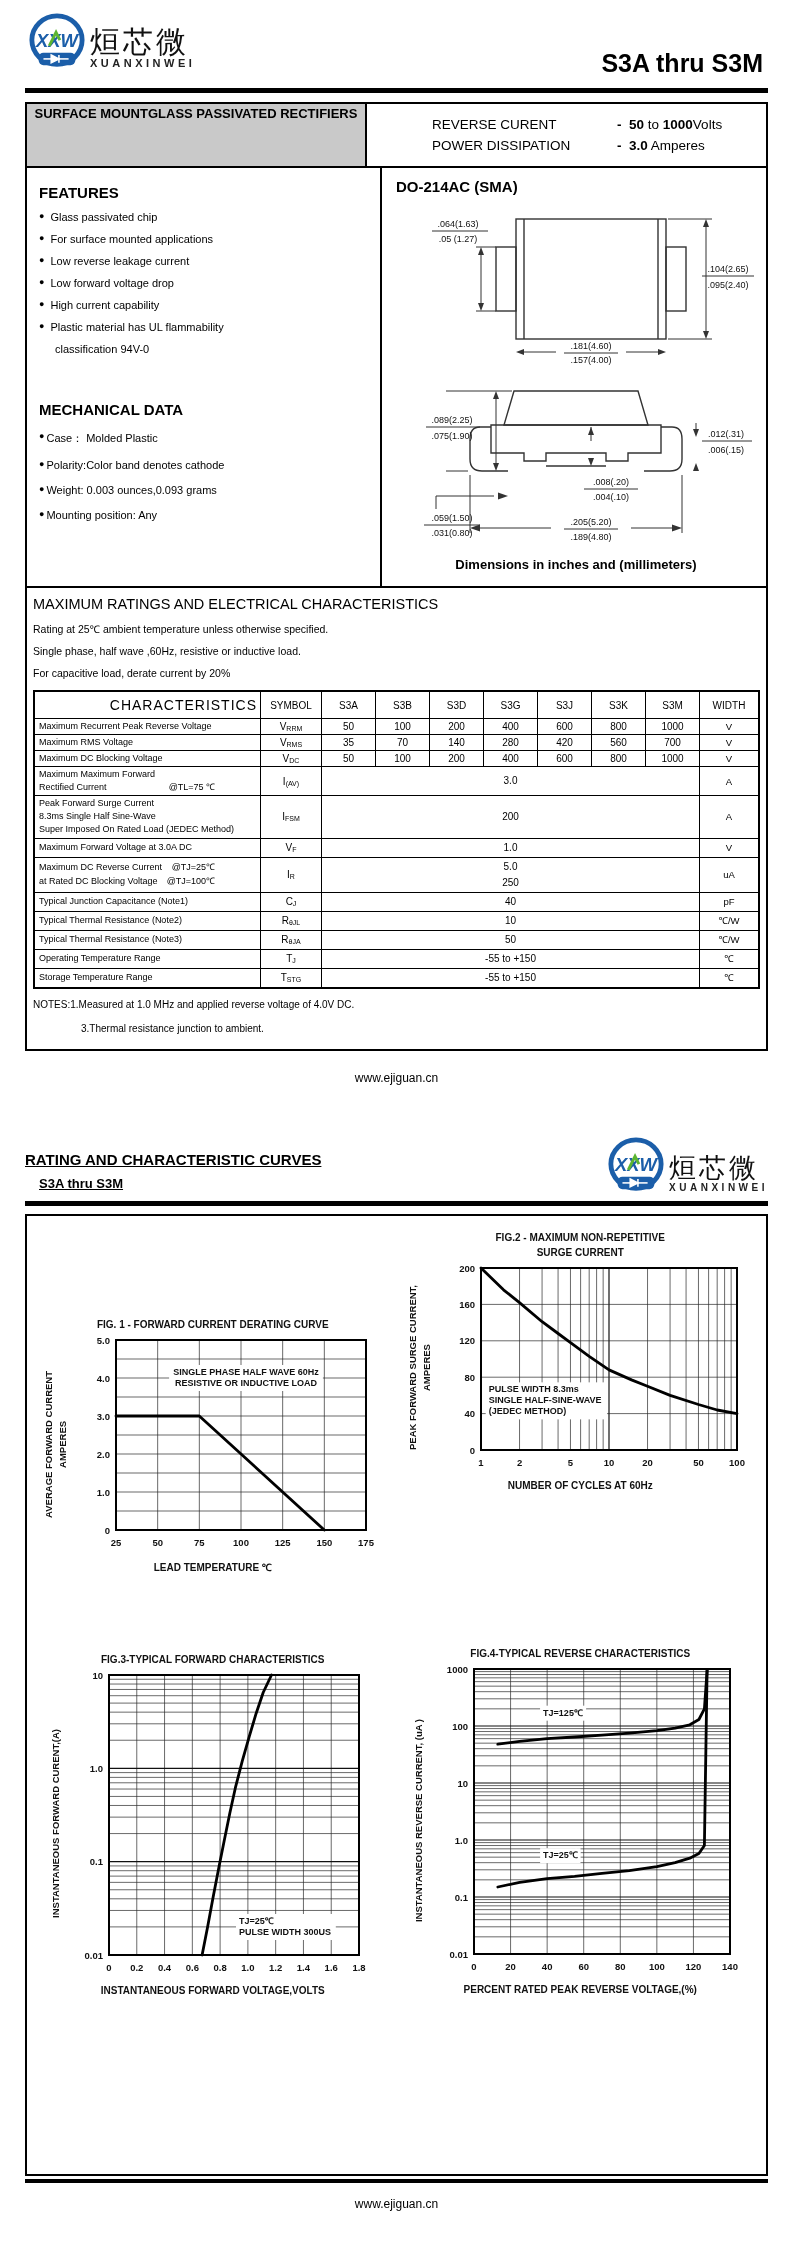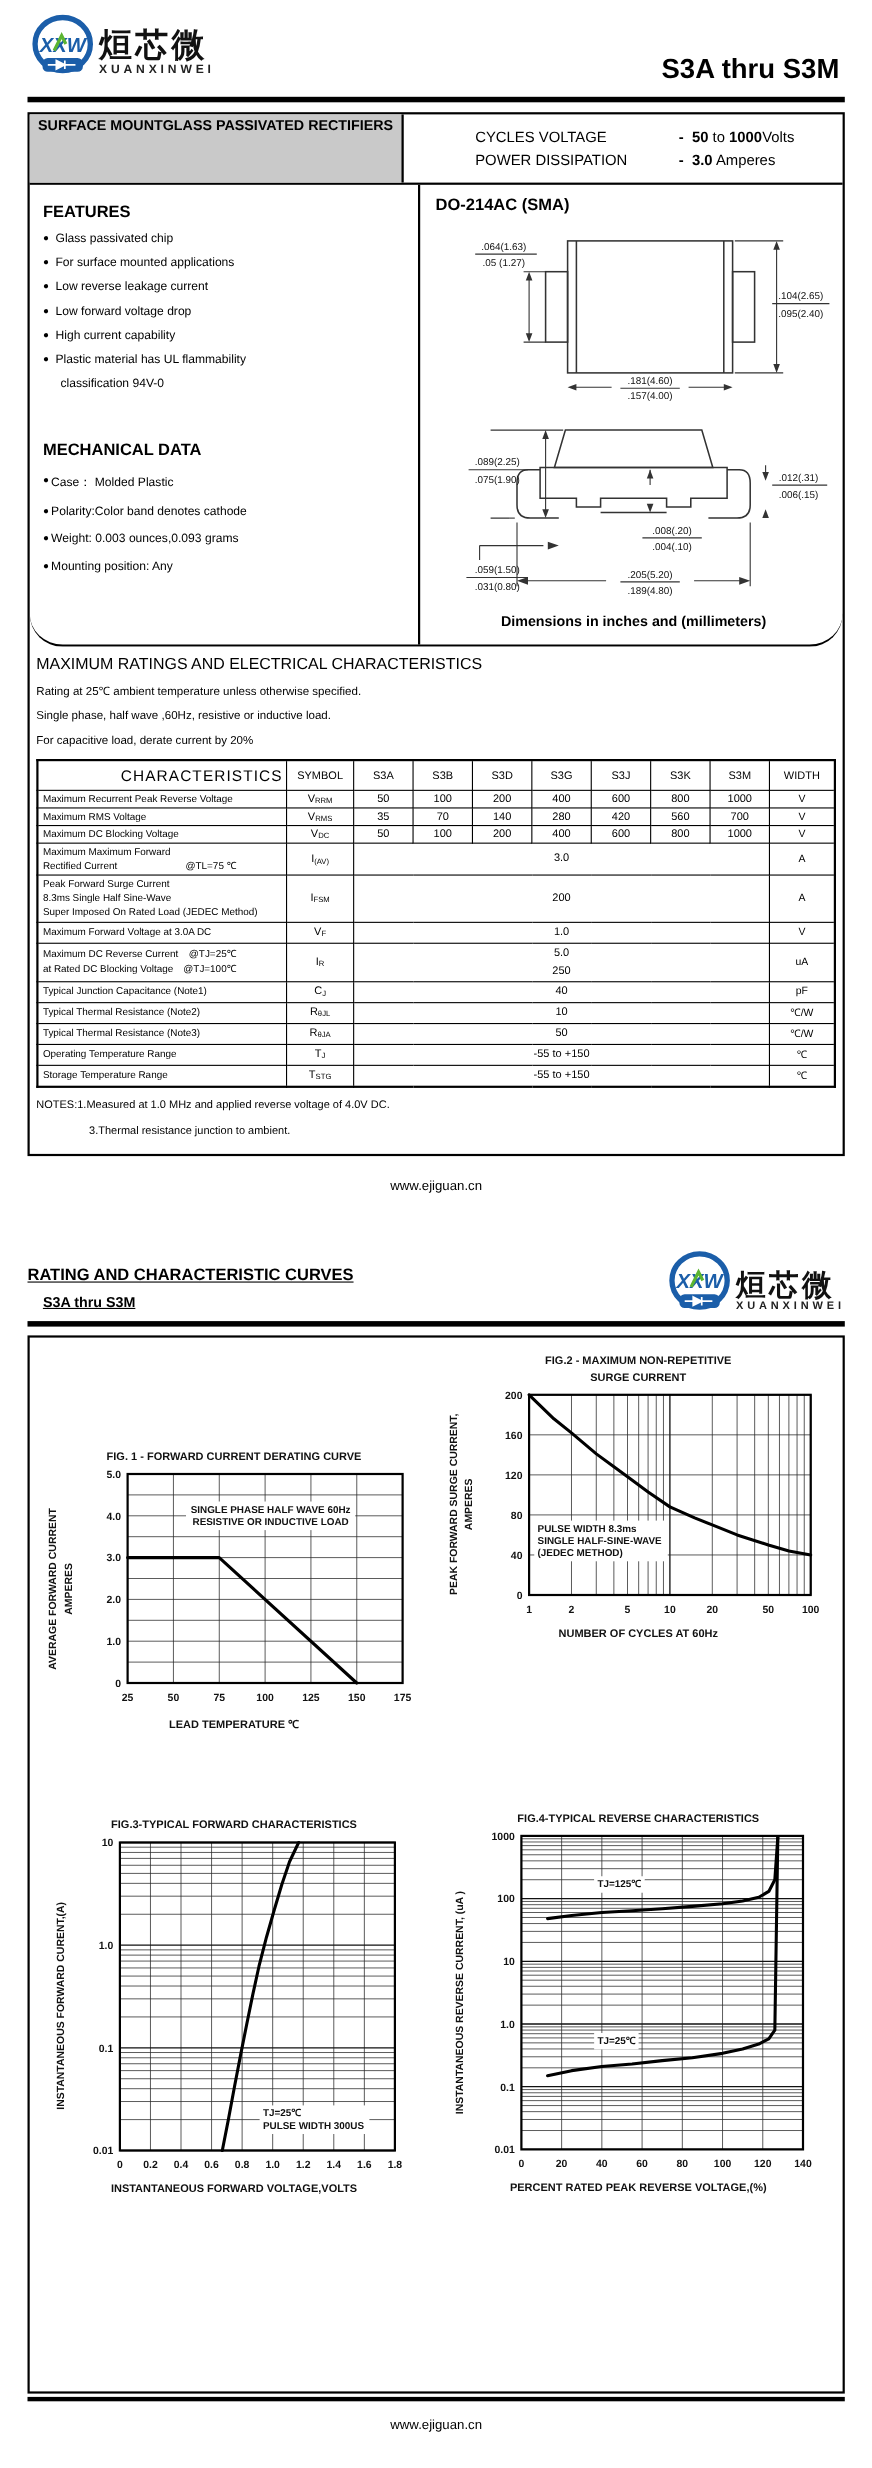--- a/index.html
+++ b/index.html
@@ -3,33 +3,33 @@
 <meta charset="utf-8">
 <style>
   html,body{margin:0;padding:0;background:#fff;color:#000;}
   .sheet{width:793px;font-family:"Liberation Sans",sans-serif;-webkit-font-smoothing:antialiased;}
   .content{padding:0 25px;}
   
   .hdr{position:relative;height:88px;}
   .logo{position:absolute;left:3px;top:13px;display:flex;align-items:flex-end;gap:4px;}
   .logo-mark{width:58px;height:58px;}
   .logo-text{line-height:1;padding-bottom:2px;}
-  .logo-cn{font-size:30px;font-weight:bold;letter-spacing:3px;color:#111;}
+  .logo-cn{font-size:30px;font-weight:normal;letter-spacing:3px;color:#111;}
   .logo-en{font-size:11px;font-weight:bold;letter-spacing:3.5px;color:#222;margin-top:1px;}
   .part-title{position:absolute;right:5px;bottom:10px;font-size:25px;font-weight:bold;}
   .rule-thick{height:5px;background:#000;}
   
   .box1{border:2px solid #000;margin-top:9px;}
   .intro-row{display:flex;border-bottom:2px solid #000;height:62px;}
   .intro-left{width:338px;background:#c9c9c9;border-right:2px solid #000;display:flex;flex-direction:row;justify-content:center;text-align:center;font-weight:bold;font-size:13px;line-height:1.5;}
   .intro-right{flex:1;display:flex;flex-direction:column;justify-content:center;padding-left:65px;font-size:13.5px;}
   .spec-row{display:flex;margin:3px 0;}
   .spec-label{width:185px;}
   .spec-val b{font-weight:bold;}
-  .mid-row{display:flex;border-bottom:2px solid #000;min-height:398px;border-radius:30px;}
+  .mid-row{display:flex;border-bottom:2px solid #000;min-height:398px;}
   .mid-left{width:338px;border-right:2px solid #000;padding:10px 12px;}
   .mid-right{flex:1;padding:8px 10px 14px 14px;}
   .sec-h{font-size:15px;font-weight:bold;margin:6px 0 10px 0;}
   .feat-item{display:flex;align-items:flex-start;font-size:11px;margin:10px 0;}
   .feat-item .bullet{font-size:9px;margin-right:6px;line-height:1.3;}
   .feat-sub{font-size:11px;margin:10px 0 10px 16px;}
   .mech-item{margin:13px 0;}
   .mech-item .bullet{margin-right:2px;}
   .pkg-title{font-size:15px;font-weight:bold;margin:2px 0 2px 0;}
   .pkg-svg{display:block;margin:0 auto;}
@@ -116,21 +116,21 @@
 
     <div class="box1">
 
       <div class="intro-row">
         <div class="intro-left">
           <div>SURFACE MOUNT</div>
           <div>GLASS PASSIVATED RECTIFIERS</div>
         </div>
         <div class="intro-right">
           <div class="spec-row">
-            <span class="spec-label">CYCLES VOLTAGE</span>
+            <span class="spec-label">REVERSE CURENT</span>
             <span class="spec-val"><b>-</b>&nbsp;&nbsp;<b>50</b><span> to </span><b>1000</b><span>Volts</span></span>
           </div>
           <div class="spec-row">
             <span class="spec-label">POWER DISSIPATION</span>
             <span class="spec-val"><b>-</b>&nbsp;&nbsp;<b>3.0</b><span></span><b></b><span> Amperes</span></span>
           </div>
         </div>
       </div>
 
       <div class="mid-row">

